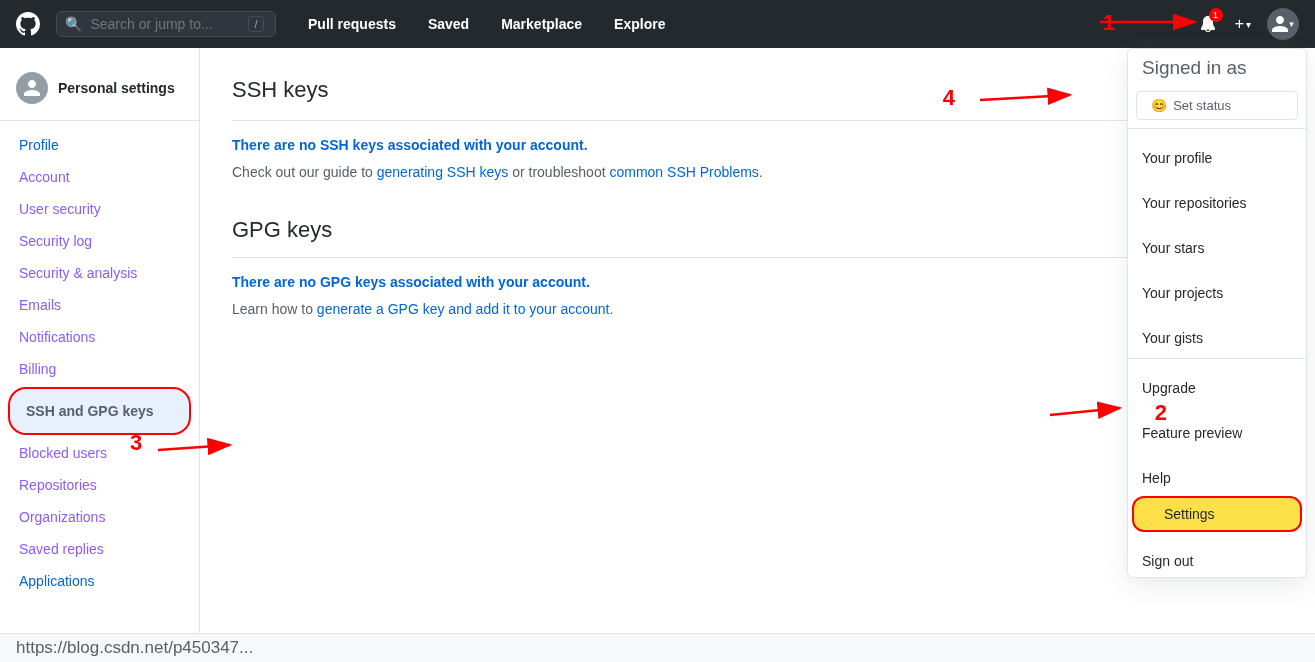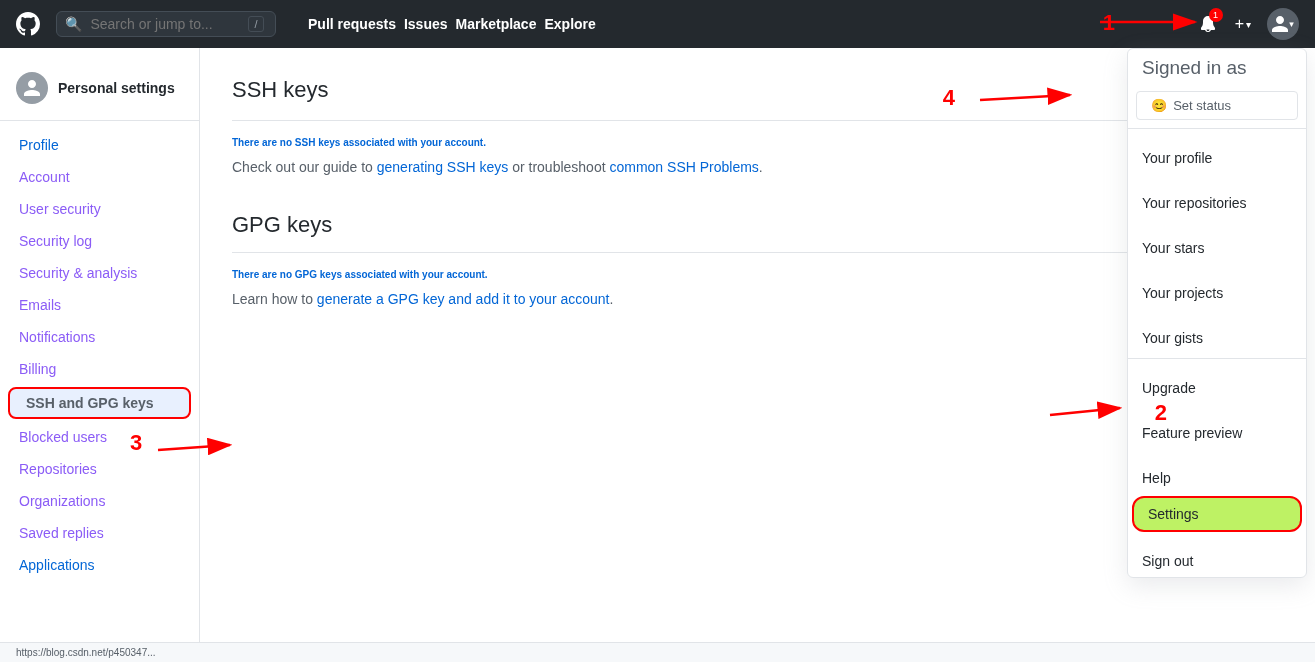--- a/index.html
+++ b/index.html
@@ -42,21 +42,21 @@
     }
     .topnav-search .slash-key {
       border: 1px solid #444d56;
       border-radius: 3px;
       padding: 1px 5px;
       font-size: 11px;
       color: #959da5;
     }
     .topnav-links {
       display: flex;
-      gap: 8px;
+      gap: 32px;
       margin-left: 16px;
     }
     .topnav-links a {
       color: white;
       text-decoration: none;
       font-size: 14px;
       font-weight: 600;
     }
     .topnav-right {
       margin-left: auto;
@@ -176,21 +176,21 @@
       border: none;
       border-radius: 6px;
       padding: 7px 14px;
       font-size: 14px;
       font-weight: 600;
       cursor: pointer;
     }
 
     .info-text {
       color: #0366d6;
-      font-size: 10px;
+      font-size: 14px;
       margin-bottom: 8px;
       font-weight: 600;
     }
     .desc-text {
       color: #586069;
       font-size: 14px;
       line-height: 1.6;
       margin-bottom: 32px;
     }
     .desc-text a { color: #0366d6; text-decoration: none; }
@@ -239,44 +239,44 @@
       font-size: 13px;
       color: #586069;
       border: 1px solid #e1e4e8;
       border-radius: 4px;
       margin: 4px 8px 8px;
     }
 
     
     .sidebar-item-highlighted {
       display: block;
-      padding: 6px 16px;
+      padding: 14px 16px;
       color: #586069;
       text-decoration: none;
       font-size: 14px;
       cursor: pointer;
       background: #e8f0fe;
       border: 2px solid red;
-      border-radius: 8px;
+      border-radius: 18px;
       margin: 2px 8px;
       font-weight: 600;
     }
 
     
     .dropdown-settings-highlighted {
       display: block;
-      padding: 8px 14px;
+      padding: 8px 30px;
       color: #24292e;
       text-decoration: none;
       font-size: 14px;
       cursor: pointer;
       border: 2px solid red;
       border-radius: 12px;
       margin: 2px 4px;
-      background: #bef264;
+      background: #fde047;
     }
 
     
     .btn-green-circled {
       background: #28a745;
       color: white;
       border: 3px solid red;
       border-radius: 20px;
       padding: 7px 14px;
       font-size: 14px;
@@ -286,21 +286,21 @@
 
     
     .url-bar {
       position: fixed;
       bottom: 0;
       left: 0;
       right: 0;
       background: #f6f8fa;
       border-top: 1px solid #e1e4e8;
       padding: 4px 16px;
-      font-size: 10px;
+      font-size: 17px;
       color: #586069;
     }
 
     
     .overlay {
       position: fixed;
       top: 0;
       left: 0;
       width: 1315px;
       height: 662px;
@@ -317,21 +317,21 @@
       <path d="M8 0C3.58 0 0 3.58 0 8c0 3.54 2.29 6.53 5.47 7.59.4.07.55-.17.55-.38 0-.19-.01-.82-.01-1.49-2.01.37-2.53-.49-2.69-.94-.09-.23-.48-.94-.82-1.13-.28-.15-.68-.52-.01-.53.63-.01 1.08.58 1.23.82.72 1.21 1.87.87 2.33.66.07-.52.28-.87.51-1.07-1.78-.2-3.64-.89-3.64-3.95 0-.87.31-1.59.82-2.15-.08-.2-.36-1.02.08-2.12 0 0 .67-.21 2.2.82.64-.18 1.32-.27 2-.27.68 0 1.36.09 2 .27 1.53-1.04 2.2-.82 2.2-.82.44 1.1.16 1.92.08 2.12.51.56.82 1.27.82 2.15 0 3.07-1.87 3.75-3.65 3.95.29.25.54.73.54 1.48 0 1.07-.01 1.93-.01 2.2 0 .21.15.46.55.38A8.013 8.013 0 0 0 16 8c0-4.42-3.58-8-8-8z"></path>
     </svg>
   </div>
   <div class="topnav-search">
     <span style="color:#959da5; font-size:14px;">🔍</span>
     <input type="text" placeholder="Search or jump to..." style="">
     <span class="slash-key">/</span>
   </div>
   <div class="topnav-links">
     <a href="#">Pull requests</a>
-    <a href="#">Issues</a>
+    <a href="#">Saved</a>
     <a href="#">Marketplace</a>
     <a href="#">Explore</a>
   </div>
   <div class="topnav-right">
     <div class="relative">
       <button class="topnav-icon-btn">
         <svg height="16" width="14" viewBox="0 0 14 16" fill="white">
           <path d="M13.99 11.991c-.08-.088-.079-.103-.095-.122l-1.287-2.049C12.224 8.977 12 7.746 12 6.5V5A5 5 0 0 0 7 0 5 5 0 0 0 2 5v1.5c0 1.246-.224 2.477-.608 3.32L.074 11.869c-.016.019-.017.034-.095.122A.997.997 0 0 0 0 12.5v.5c0 .553.448 1 1 1h3.025A3.002 3.002 0 0 0 7 16a3.002 3.002 0 0 0 2.975-2H13c.552 0 1-.447 1-1v-.5a.997.997 0 0 0-.01-.509zM7 15c-.827 0-1.5-.674-1.5-1.5h3C8.5 14.326 7.827 15 7 15z"></path>
         </svg>
       </button>

